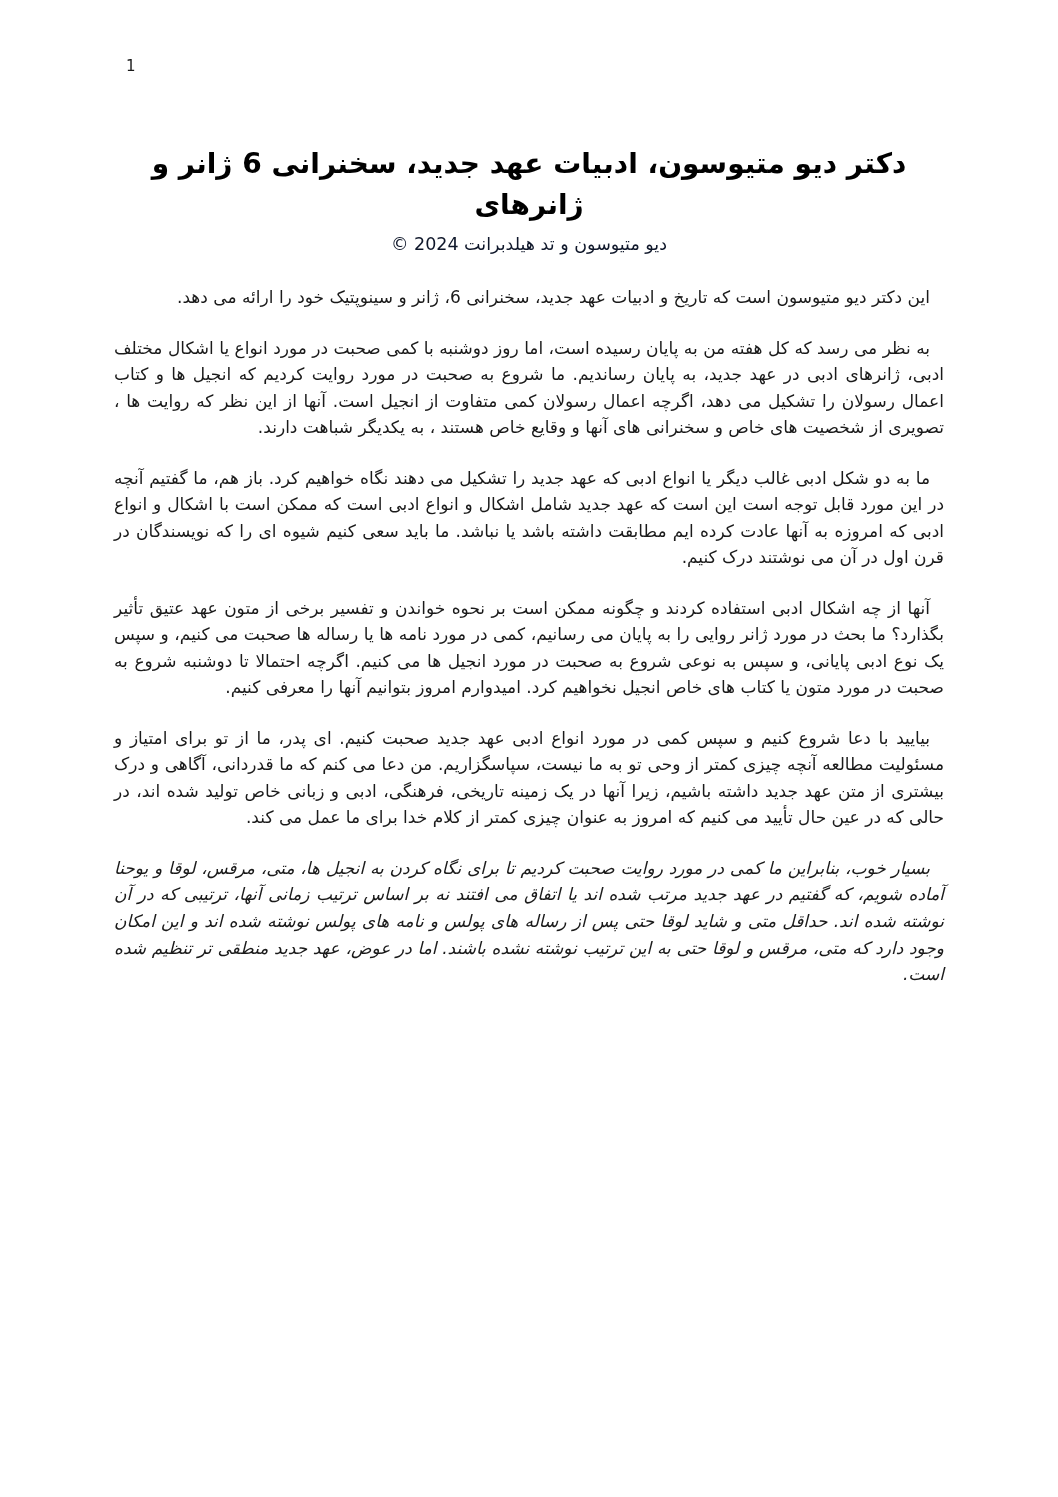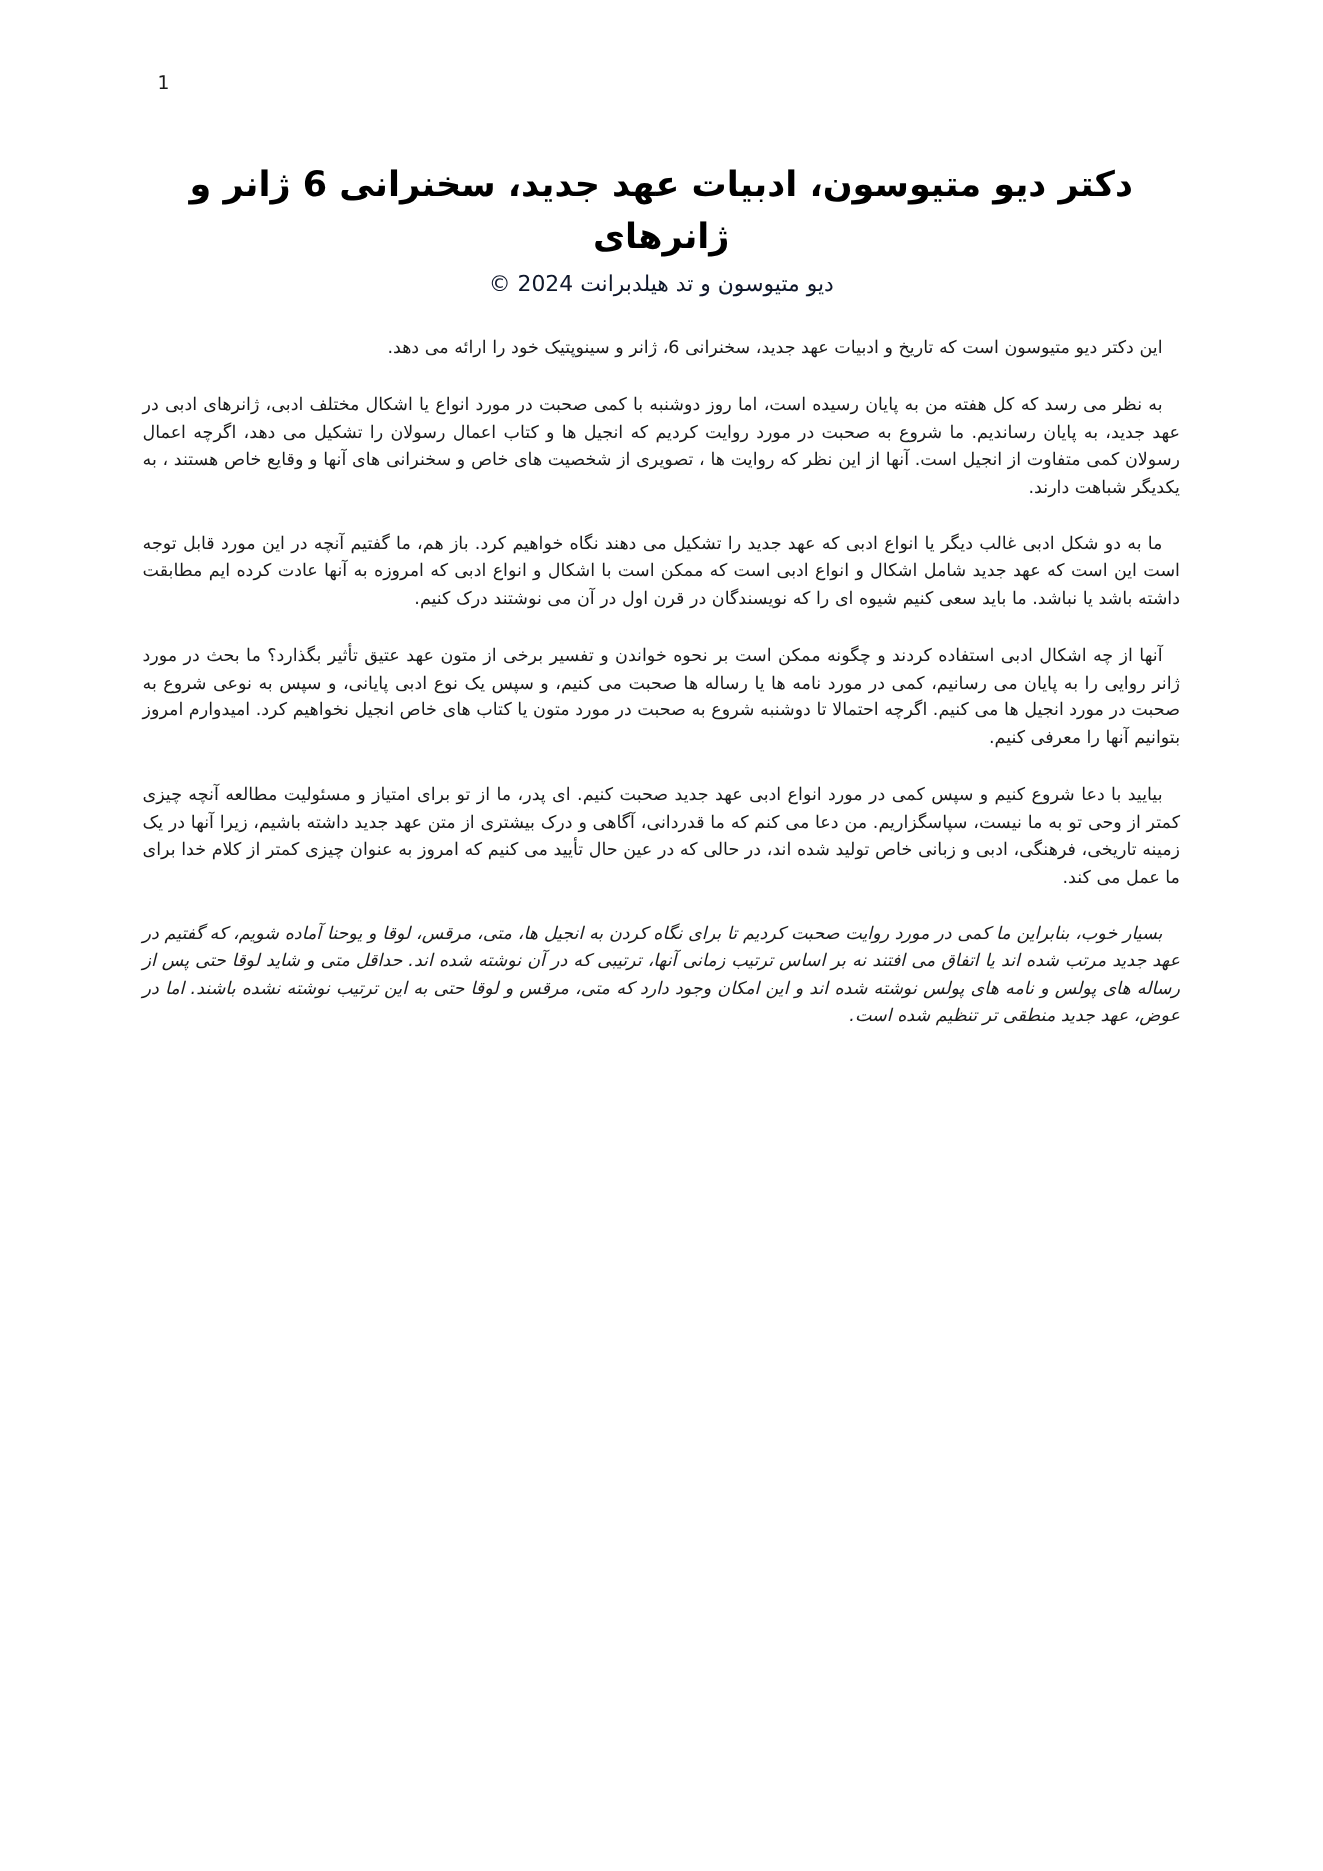--- a/index.html
+++ b/index.html
@@ -17,21 +17,21 @@
   .page-number {
     position:absolute;
     top:57px;
     left:126px;
     font-size:15px;
     direction:ltr;
     color:#1a1a1a;
   }
   .content {
     position:absolute;
-    top:128px;
+    top:144px;
     left:114px;
     right:114px;
   }
   .title {
     direction:rtl;
     text-align:center;
     font-weight:700;
     font-size:28px;
     line-height:1.45;
     color:#000000;
@@ -43,21 +43,21 @@
     margin-top:9px;
     color:#0f172a;
   }
   .body-text {
     margin-top:30px;
   }
   .para {
     direction:rtl;
     text-align:justify;
     text-align-last:right;
-    font-size:14px;
+    font-size:17px;
     line-height:1.56;
     margin-bottom:24px;
     text-indent:14px;
     color:#1a1a1a;
   }
   .para:last-child { margin-bottom:0;font-style:italic; }
 </style>
 </head>
 <body>
 

